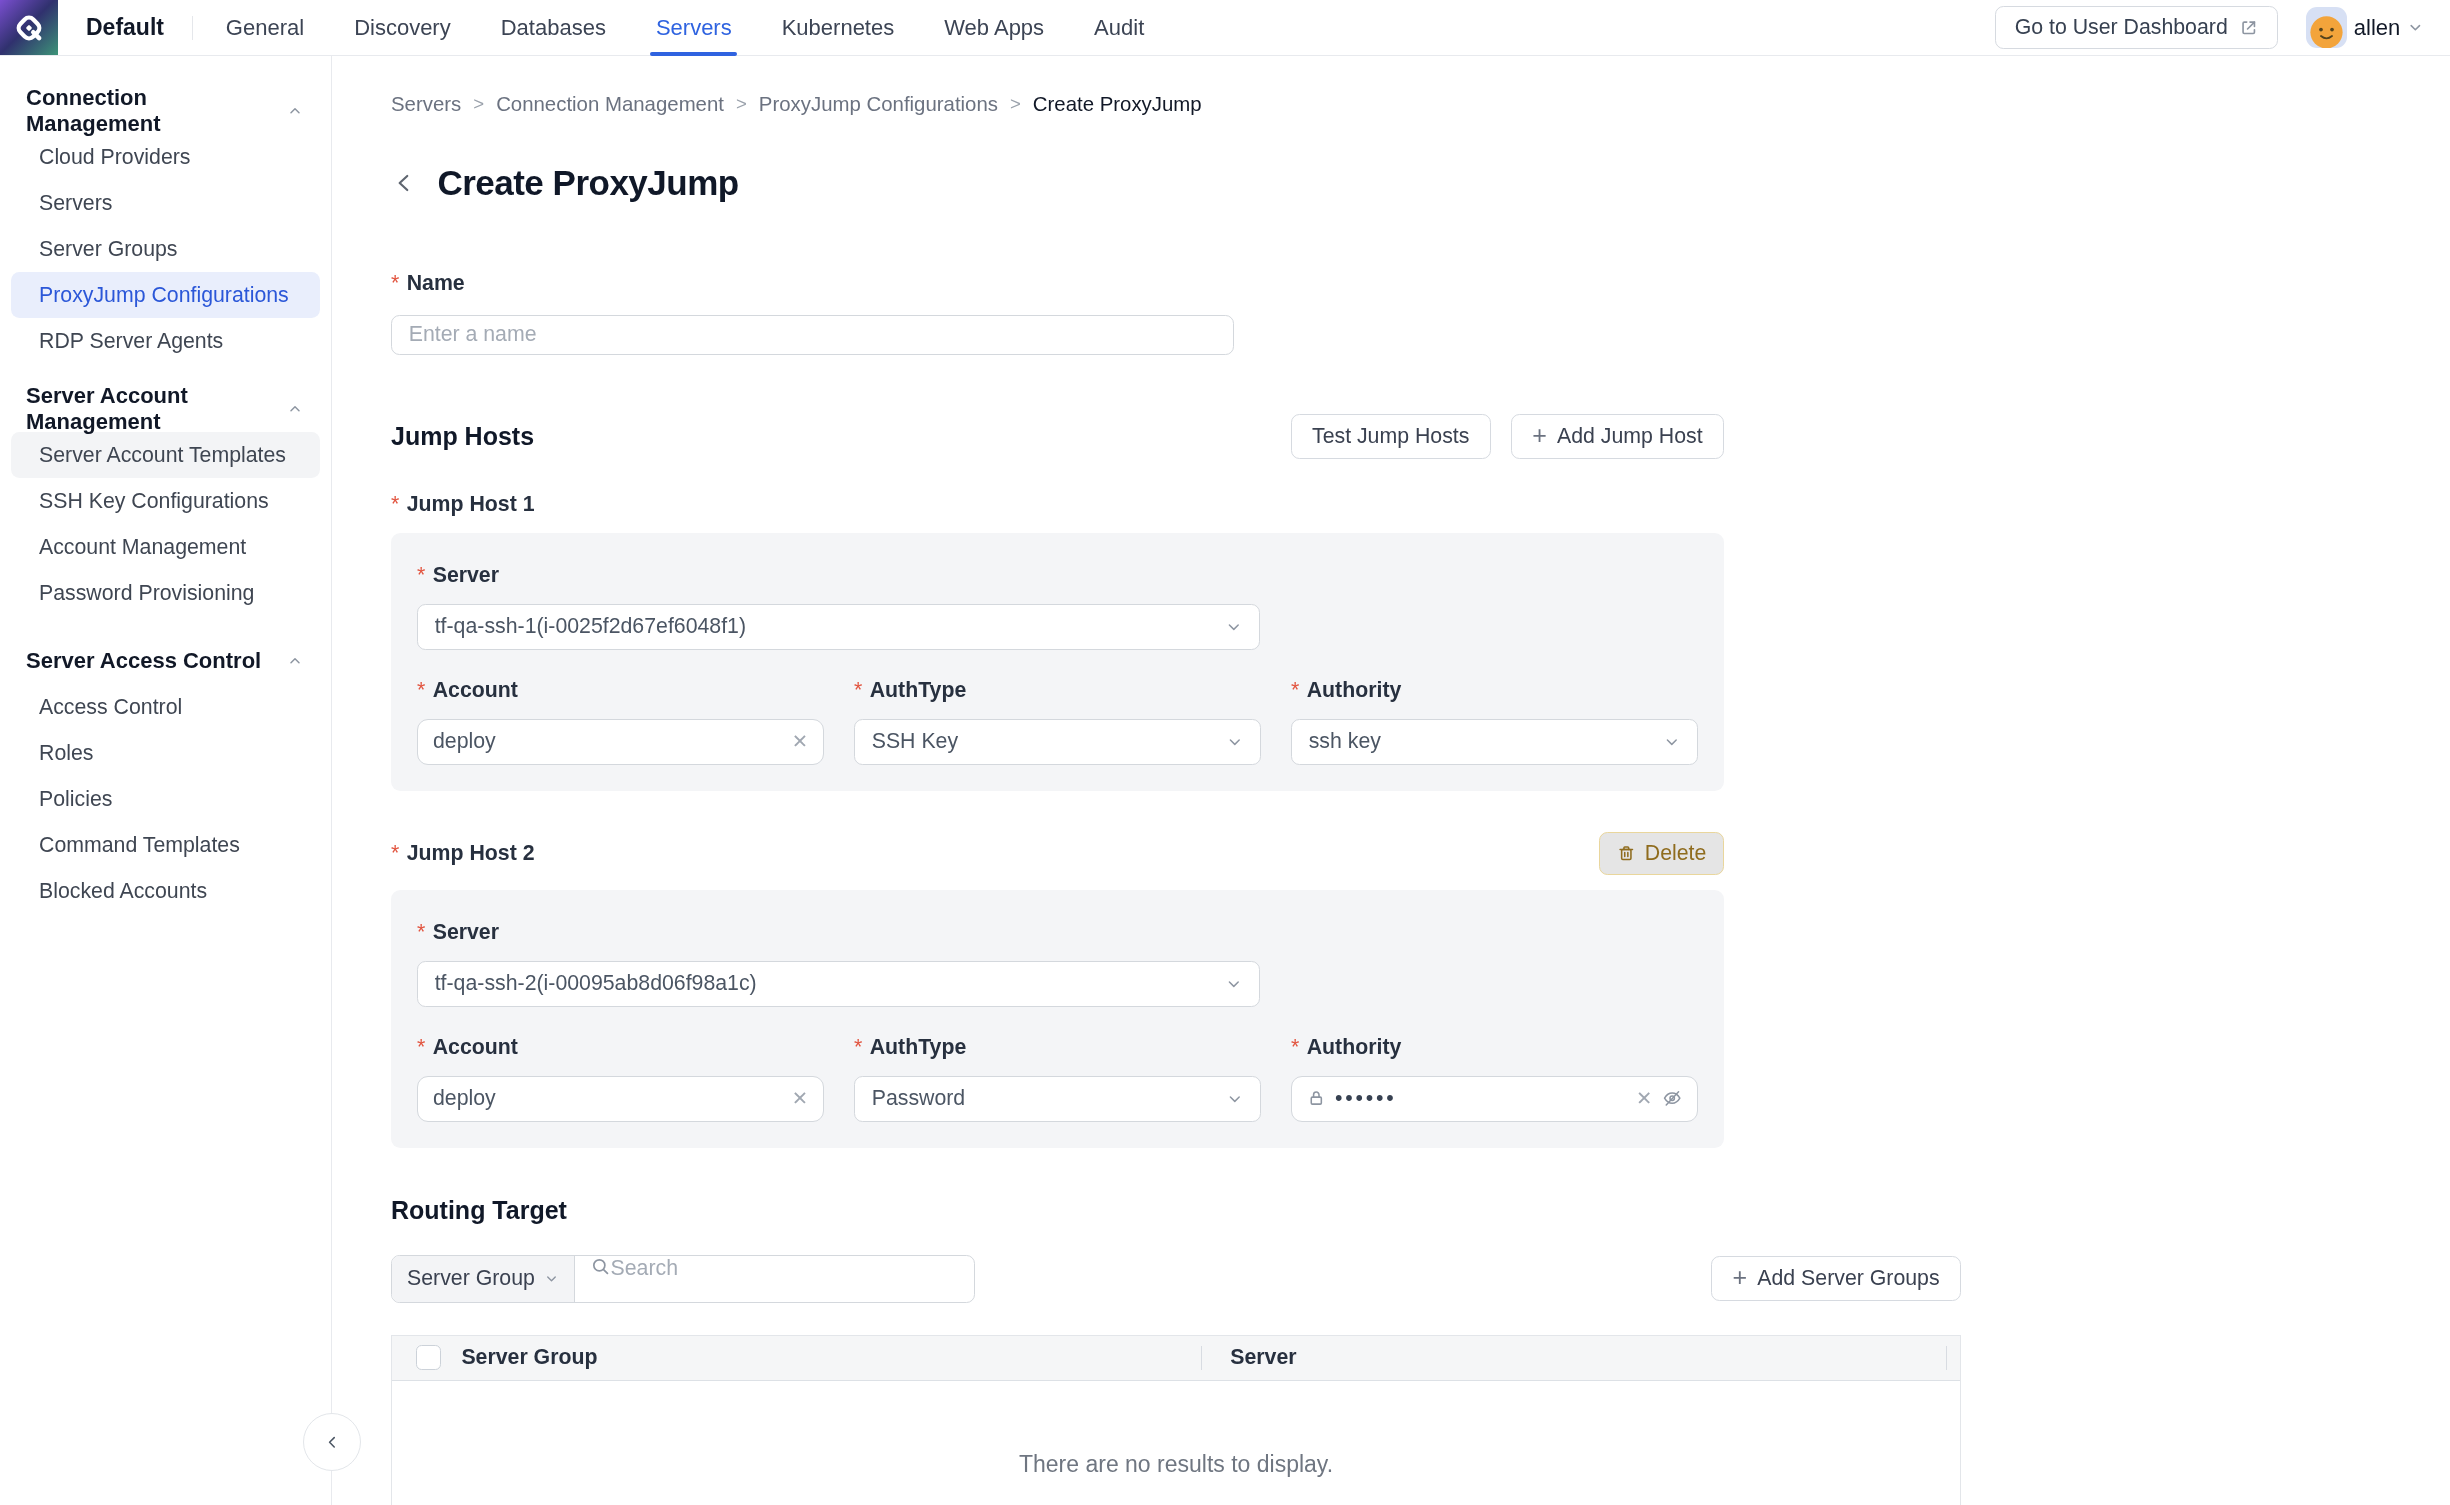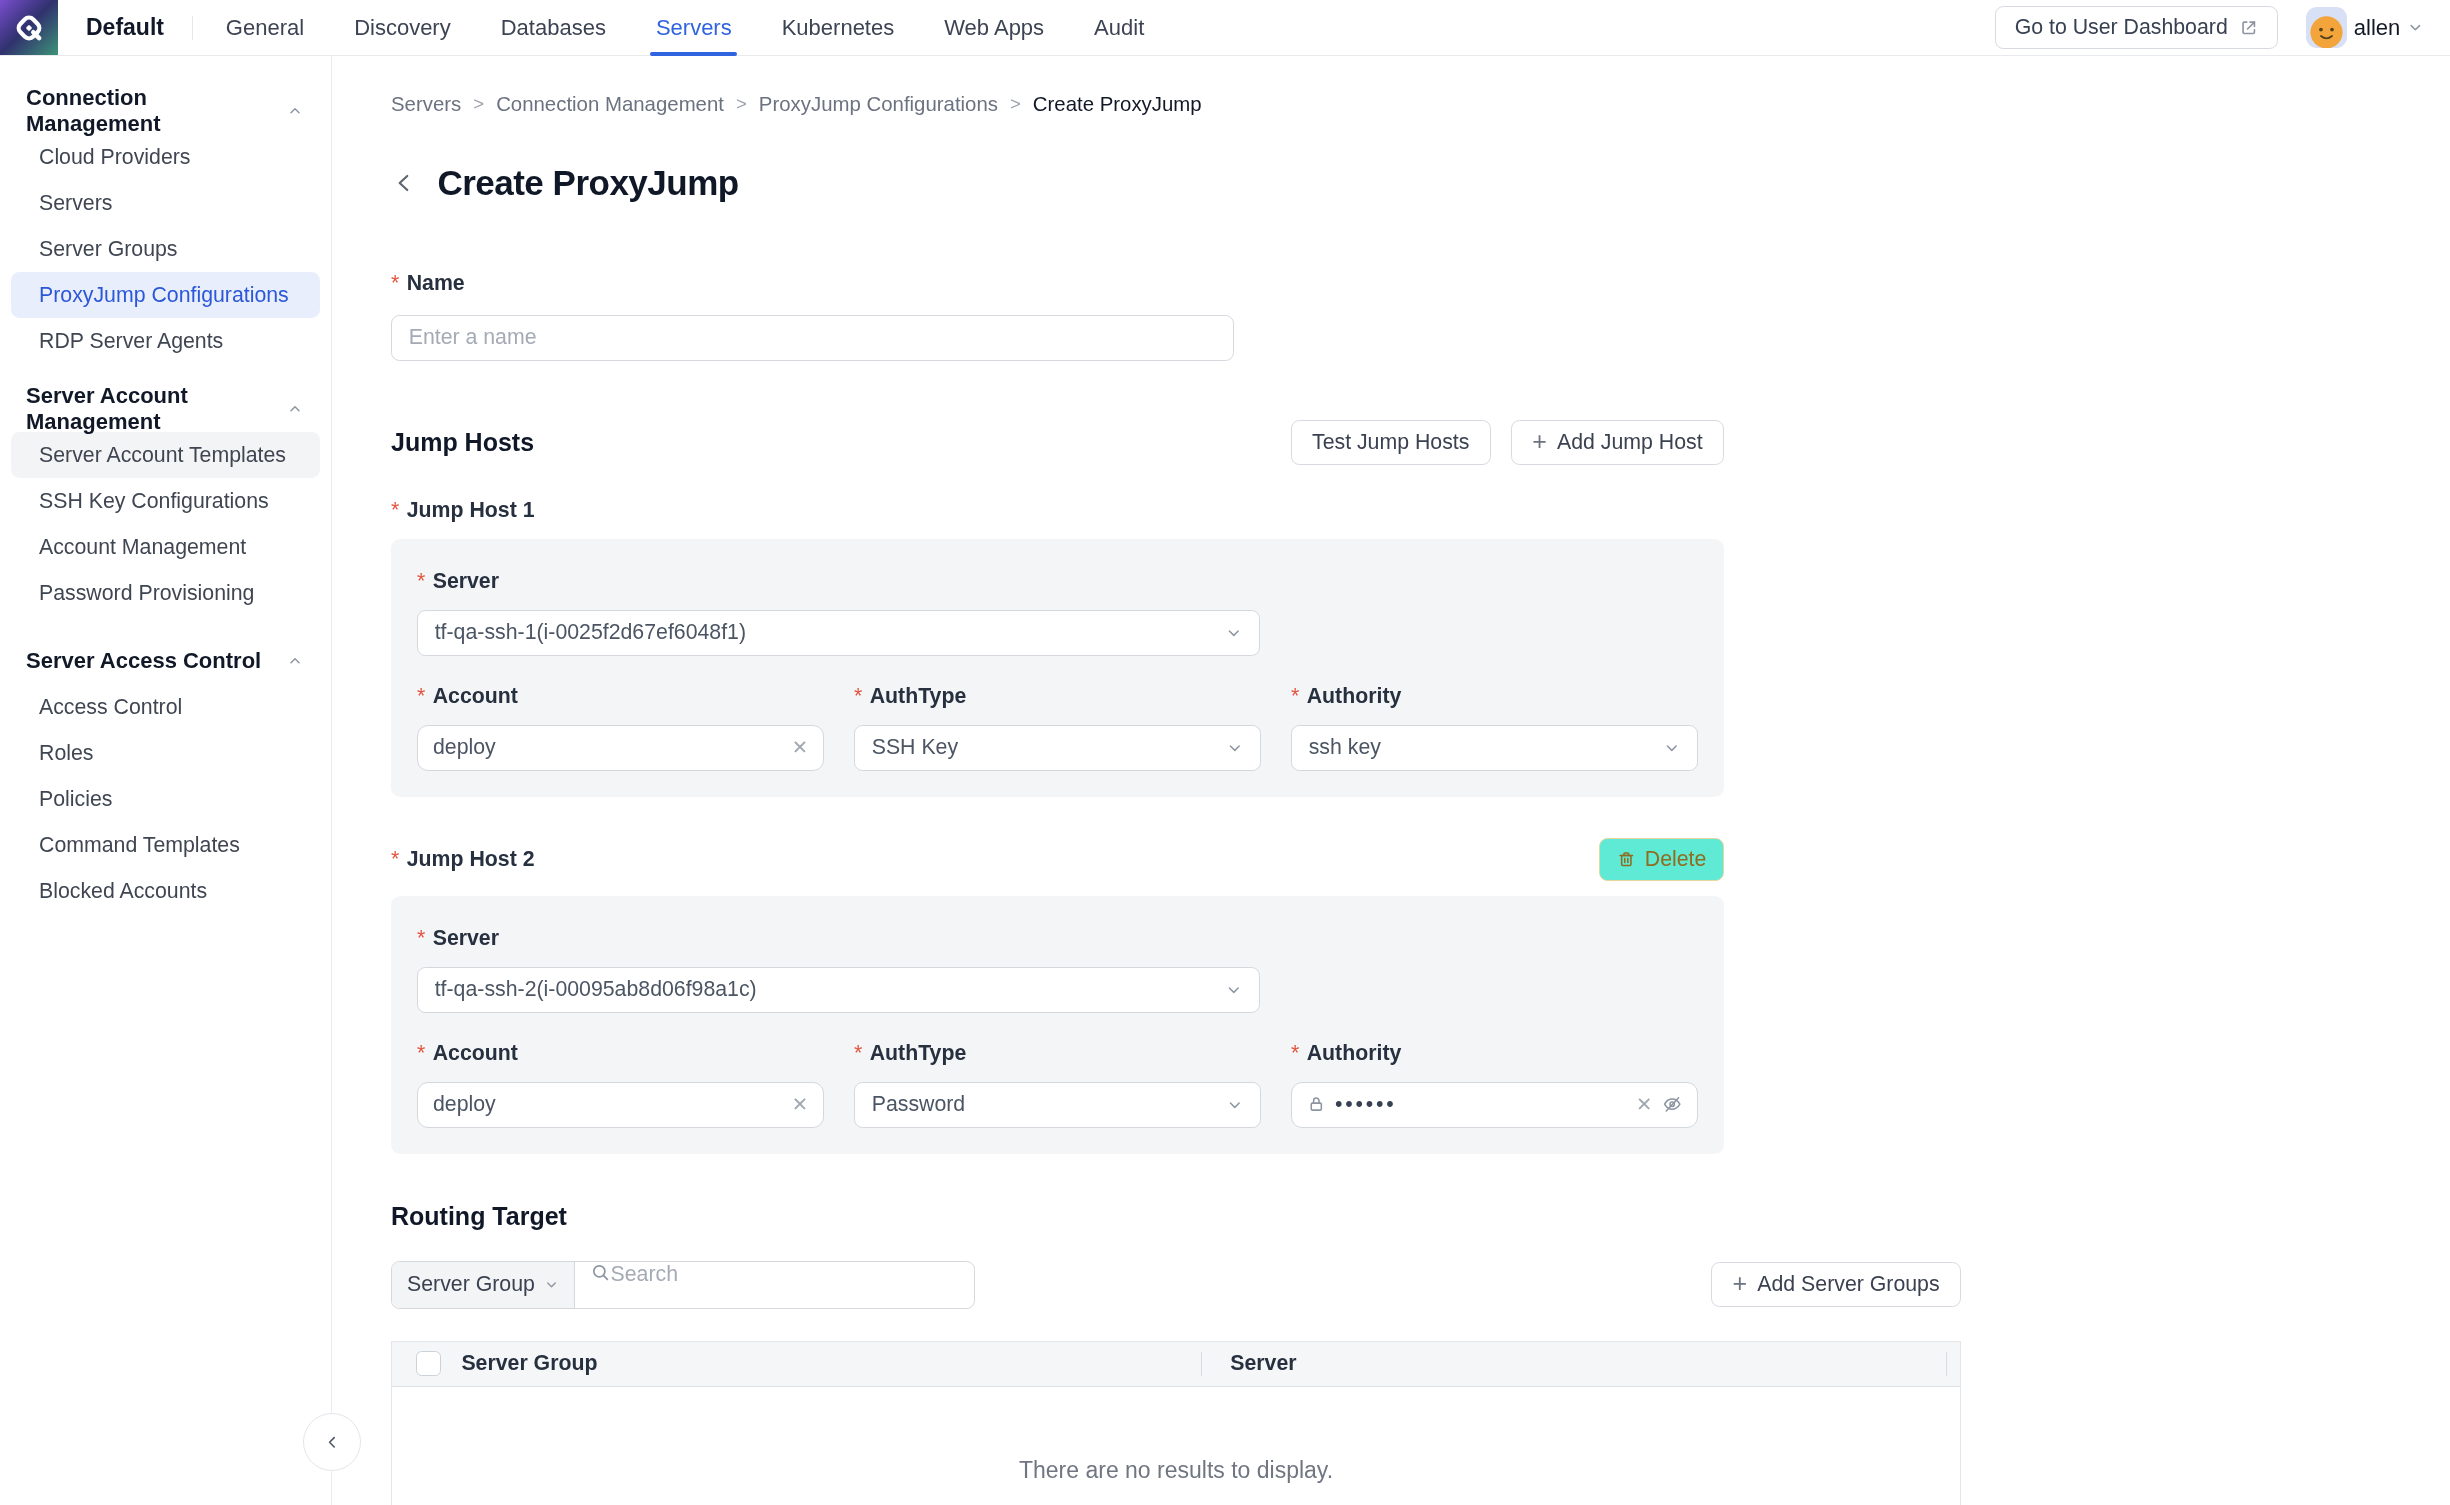--- a/index.html
+++ b/index.html
@@ -49,33 +49,33 @@
   .breadcrumb { display:flex; align-items:center; gap:12px; font-size:20.4px; color:#6b7280; height:26px; }
   .crumb { cursor:pointer; }
   .crumb-sep { color:#9aa1ab; font-size:18.6px; }
   .crumb.current { color:#111827; cursor:default; }
   .title-row { margin-top:43px; display:flex; align-items:center; gap:20.4px; height:45px; }
   .back-btn { color:#5f6670; cursor:pointer; display:flex; align-items:center; }
   .page-title { font-size:35px; font-weight:700; color:#101828; letter-spacing:-0.5px; }
   .field-label { display:flex; align-items:center; gap:7.4px; font-size:21.3px; font-weight:600; color:#27303f; height:26px; }
   .req { color:#e25540; font-weight:400; }
   .name-block { margin-top:65px; }
-  .text-input { margin-top:18.6px; width:843px; height:46px; border:0.9px solid #d4d8dd; border-radius:8.4px;
+  .text-input { margin-top:18.6px; width:843px; height:40px; border:0.9px solid #d4d8dd; border-radius:8.4px;
     padding:0 16.7px; font-size:21.3px; color:#374151; background:#fff; outline:none;
     font-family:"Liberation Sans", sans-serif; display:block; }
   .text-input::placeholder { color:#a4abb5; }
   .section-header { margin-top:59px; width:1333px; display:flex; align-items:center; justify-content:space-between; }
   .section-title { font-size:25px; font-weight:700; color:#101828; }
   .btn-group { display:flex; gap:20px; }
   .btn { height:45px; border:0.9px solid #d6dae0; border-radius:8.4px; background:#fff; font-size:21.3px;
     color:#3a4150; display:flex; align-items:center; gap:10.2px; padding:0 20.4px; cursor:pointer;
     font-family:"Liberation Sans", sans-serif; white-space:nowrap; }
   .plus-ic { font-size:25px; color:#6b7280; line-height:1; margin-top:-1.9px; font-weight:400; }
   .host-label-row { margin-top:33px; width:1333px; display:flex; align-items:center; justify-content:space-between; min-height:26px; }
-  .delete-btn { height:43px; border:0.9px solid #e9d69c; background:#5eead4; border-radius:8.4px; color:#8f6c1e;
+  .delete-btn { height:43px; border:0.9px solid #e9d69c; background:#e5e5e5; border-radius:8.4px; color:#8f6c1e;
     font-size:21.3px; display:flex; align-items:center; gap:9.3px; padding:0 16.7px; cursor:pointer;
     font-family:"Liberation Sans", sans-serif; }
   .card { margin-top:15px; width:1333px; background:#f4f5f7; border-radius:9.3px; padding:30px 26px 26px; }
   .select { height:46px; background:#fff; border:0.9px solid #d4d8dd; border-radius:8.4px; display:flex;
     align-items:center; justify-content:space-between; padding:0 16.7px; font-size:21.3px; color:#4b5563;
     cursor:pointer; gap:11px; }
   .server-select { width:843px; margin-top:15px; }
   .card-row { display:flex; gap:30px; margin-top:28px; }
   .card-col { flex:1; min-width:0; }
   .card-col .select, .card-col .input-like { margin-top:15px; }

